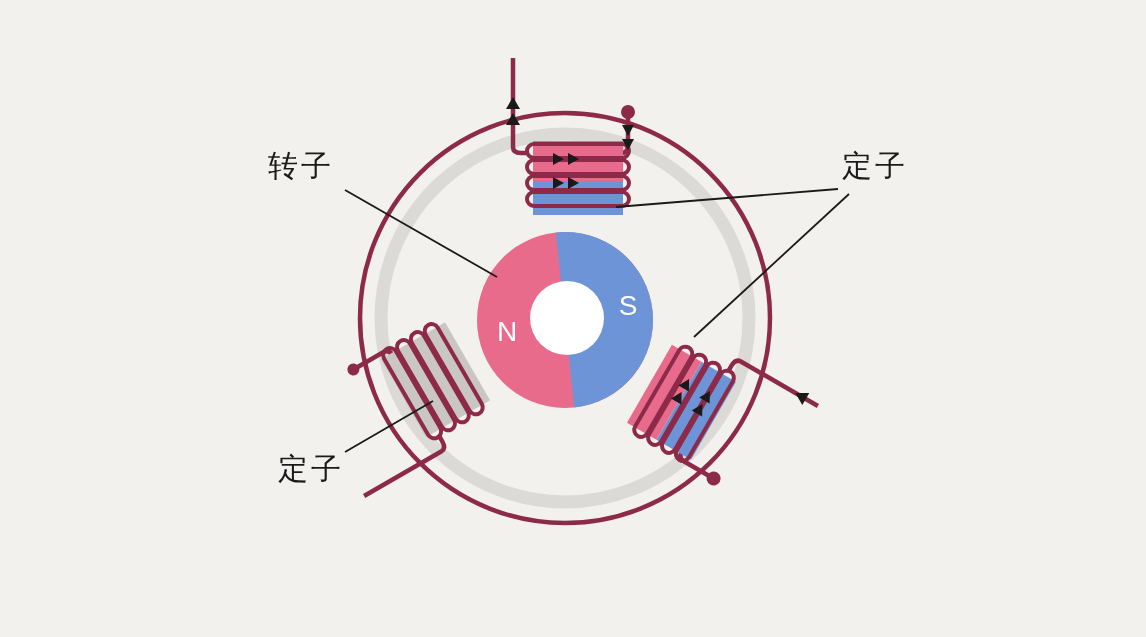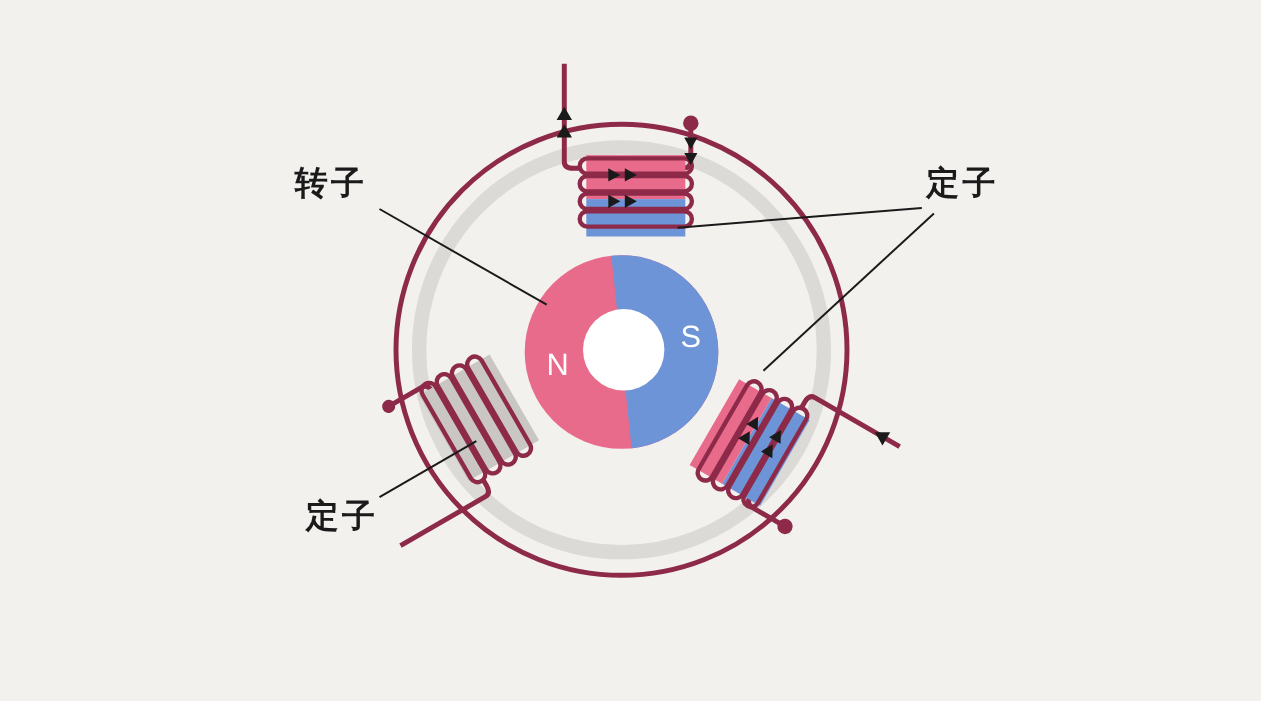--- a/index.html
+++ b/index.html
@@ -14,21 +14,21 @@
   .ring{stroke:var(--ring);stroke-width:13;fill:none;}
   .pink{fill:var(--pink);}
   .blue{fill:var(--blue);}
   .gray-core{fill:var(--core_gray);}
   .dot{fill:var(--wire);stroke:none;}
   .arrow{fill:var(--text);stroke:none;}
   .hole{fill:var(--hole);}
   .leader{stroke:var(--text);stroke-width:1.8;}
   .pole{fill:var(--pole_text);font-size:28px;font-family:"Liberation Sans",sans-serif;text-anchor:middle;}
   .label{
-    position:absolute;font-size:30px;font-weight:700;color:var(--text);
+    position:absolute;font-size:30px;font-weight:400;color:var(--text);
     letter-spacing:3px;white-space:nowrap;
   }
   .label-rotor{left:268px;top:146px;}
   .label-stator-tr{left:842px;top:146px;}
   .label-stator-bl{left:278px;top:449px;}
 </style>
 </head>
 <body>
 
 <svg width="1146" height="637" viewBox="0 0 1146 637">

